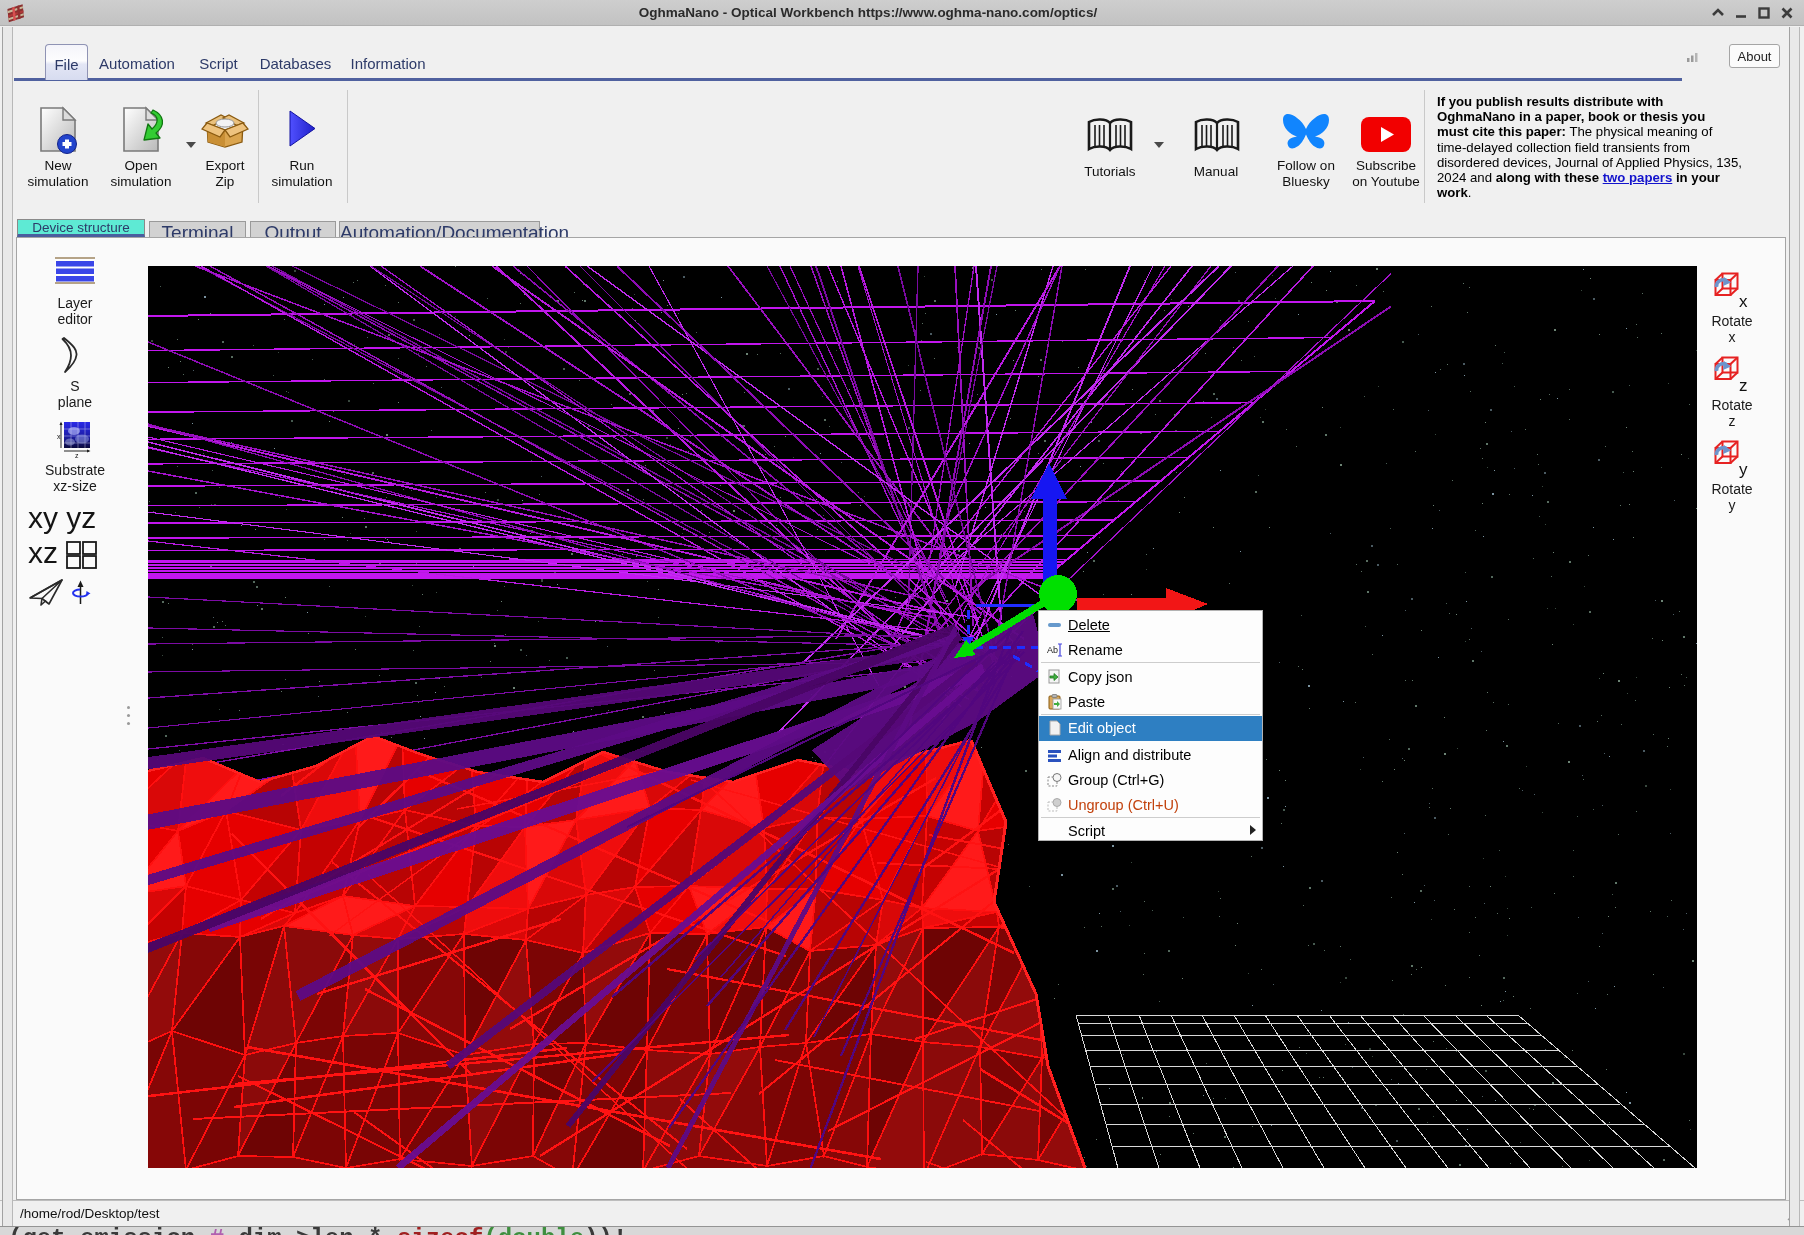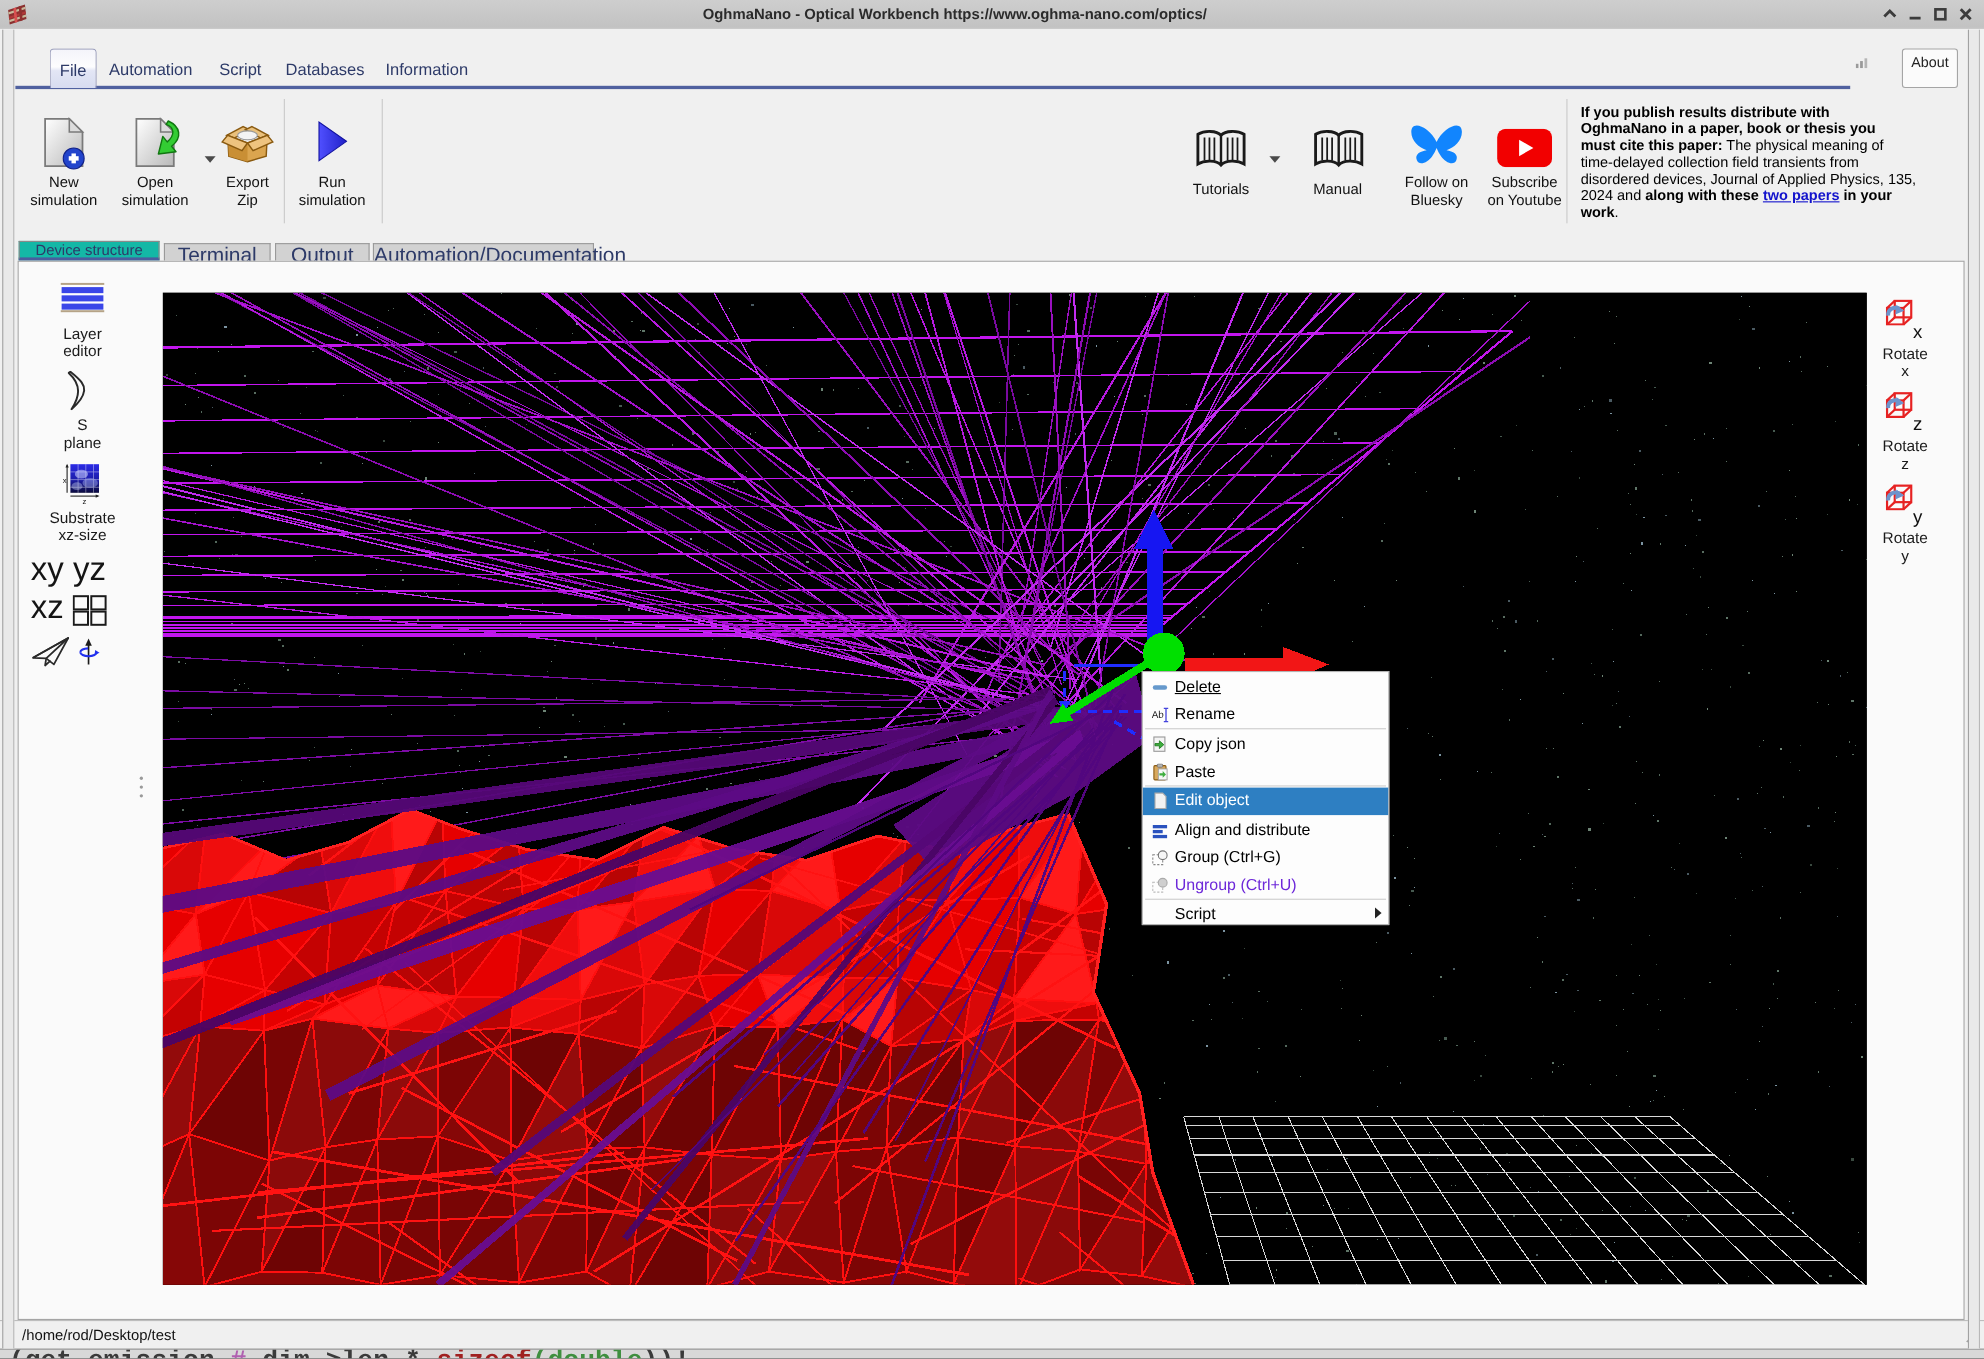--- a/index.html
+++ b/index.html
@@ -4,31 +4,31 @@
 html,body{width:1804px;height:1235px;overflow:hidden;}
 body{font-family:"Liberation Sans",sans-serif;background:#f0f0f0;position:relative;}
 .abs{position:absolute;}
 
 #titlebar{left:0;top:0;width:1804px;height:26px;background:linear-gradient(#cecece,#c2c2c2);border-bottom:1px solid #b0b0b0;}
 #title{left:0;top:5px;width:1736px;text-align:center;font-size:13.5px;font-weight:bold;color:#2b2b2b;}
 
 .toptab{top:55px;font-size:15px;color:#2d3a68;}
 #bluline{left:14px;top:78px;width:1668px;height:3px;background:#50619f;}
 #filetab{left:45px;top:44px;width:43px;height:36px;background:linear-gradient(#f4f4fa 0%,#fdfdfe 45%,#e3e6f5 55%,#d7dcf0 100%);border:1px solid #8f93b4;border-bottom:none;border-radius:4px 4px 0 0;text-align:center;font-size:15px;color:#2d3a68;padding-top:11px;}
-#aboutbtn{left:1729px;top:44px;width:51px;height:36px;background:#fbfbfb;border:1px solid #a5a5a5;border-radius:3px;text-align:center;font-size:13px;color:#222;padding-top:4px;}
+#aboutbtn{left:1729px;top:44px;width:51px;height:24px;background:#fbfbfb;border:1px solid #a5a5a5;border-radius:3px;text-align:center;font-size:13px;color:#222;padding-top:4px;}
 
 .tlabel{font-size:13.5px;color:#111;text-align:center;line-height:15.5px;}
 .vsep{top:90px;width:1px;height:113px;background:#c9c9c9;}
 
 #cite{left:1437px;top:94px;width:352px;font-size:13.2px;line-height:15.2px;color:#000;}
 #cite b{font-weight:bold;}
 #cite a{color:#1313cc;text-decoration:underline;font-weight:bold;}
 
 .tab2{top:221px;height:16px;background:#d2d2d2;border:1px solid #9a9a9a;border-bottom:none;font-size:19px;color:#2d3a68;text-align:center;padding-top:0px;}
-#devtab{left:17px;top:219px;width:128px;height:18px;background:#14b8a6;border:1px solid #8a8a8a;border-bottom:3px solid #4a5e9e;font-size:13.5px;color:#2d3a68;text-align:center;}
+#devtab{left:17px;top:219px;width:128px;height:18px;background:#5eead4;border:1px solid #8a8a8a;border-bottom:3px solid #4a5e9e;font-size:13.5px;color:#2d3a68;text-align:center;}
 
 #panel{left:16px;top:237px;width:1770px;height:963px;background:#fafafa;border:1px solid #a5a5a5;}
 #viewport{left:148px;top:266px;width:1549px;height:902px;background:#000;}
 .sideicontxt{font-size:14px;color:#1a1a1a;text-align:center;line-height:15.5px;}
 .bigxy{font-size:30px;color:#141414;}
 
 #cmenu{left:1038px;top:610px;width:225px;height:231px;background:#fdfdfd;border:1px solid #b3b3b3;z-index:50;}
 .mi{position:absolute;left:0;width:223px;height:25px;font-size:14.5px;color:#000;}
 .mi .txt{position:absolute;left:29px;top:4px;}
 .mi .ic{position:absolute;left:8px;top:4px;width:16px;height:16px;}
@@ -1975,21 +1975,21 @@
           <rect x="1" y="5" width="9" height="9" fill="none" stroke="#888" stroke-width="1" stroke-dasharray="2,1.5"></rect>
           <circle cx="10" cy="5.5" r="4" fill="#f6f6f6" stroke="#777" stroke-width="1"></circle>
         </svg></span>
       <span class="txt" style="color:#000;">Group (Ctrl+G)</span>
     </div>
 <div class="mi" style="top:182px;">
       <span class="ic"><svg width="16" height="16" viewBox="0 0 16 16">
           <rect x="1" y="5" width="9" height="9" fill="none" stroke="#bbb" stroke-width="1" stroke-dasharray="2,1.5"></rect>
           <circle cx="10" cy="5.5" r="4" fill="#cfcfcf" stroke="#aaa" stroke-width="1"></circle>
         </svg></span>
-      <span class="txt" style="color:#6d28d9;">Ungroup (Ctrl+U)</span>
+      <span class="txt" style="color:#c2410c;">Ungroup (Ctrl+U)</span>
     </div>
 <div class="msep" style="top:206px;"></div>
 <div class="mi" style="top:208px;">
       <span class="txt" style="color:#000;">Script</span>
     </div>
 <svg class="abs" style="left:210px;top:213px;" width="8" height="12" viewBox="0 0 8 12">
       <polygon points="1,1 7,6 1,11" fill="#222"></polygon>
     </svg>
 </div>
 <div class="abs" id="statusbar"></div>

